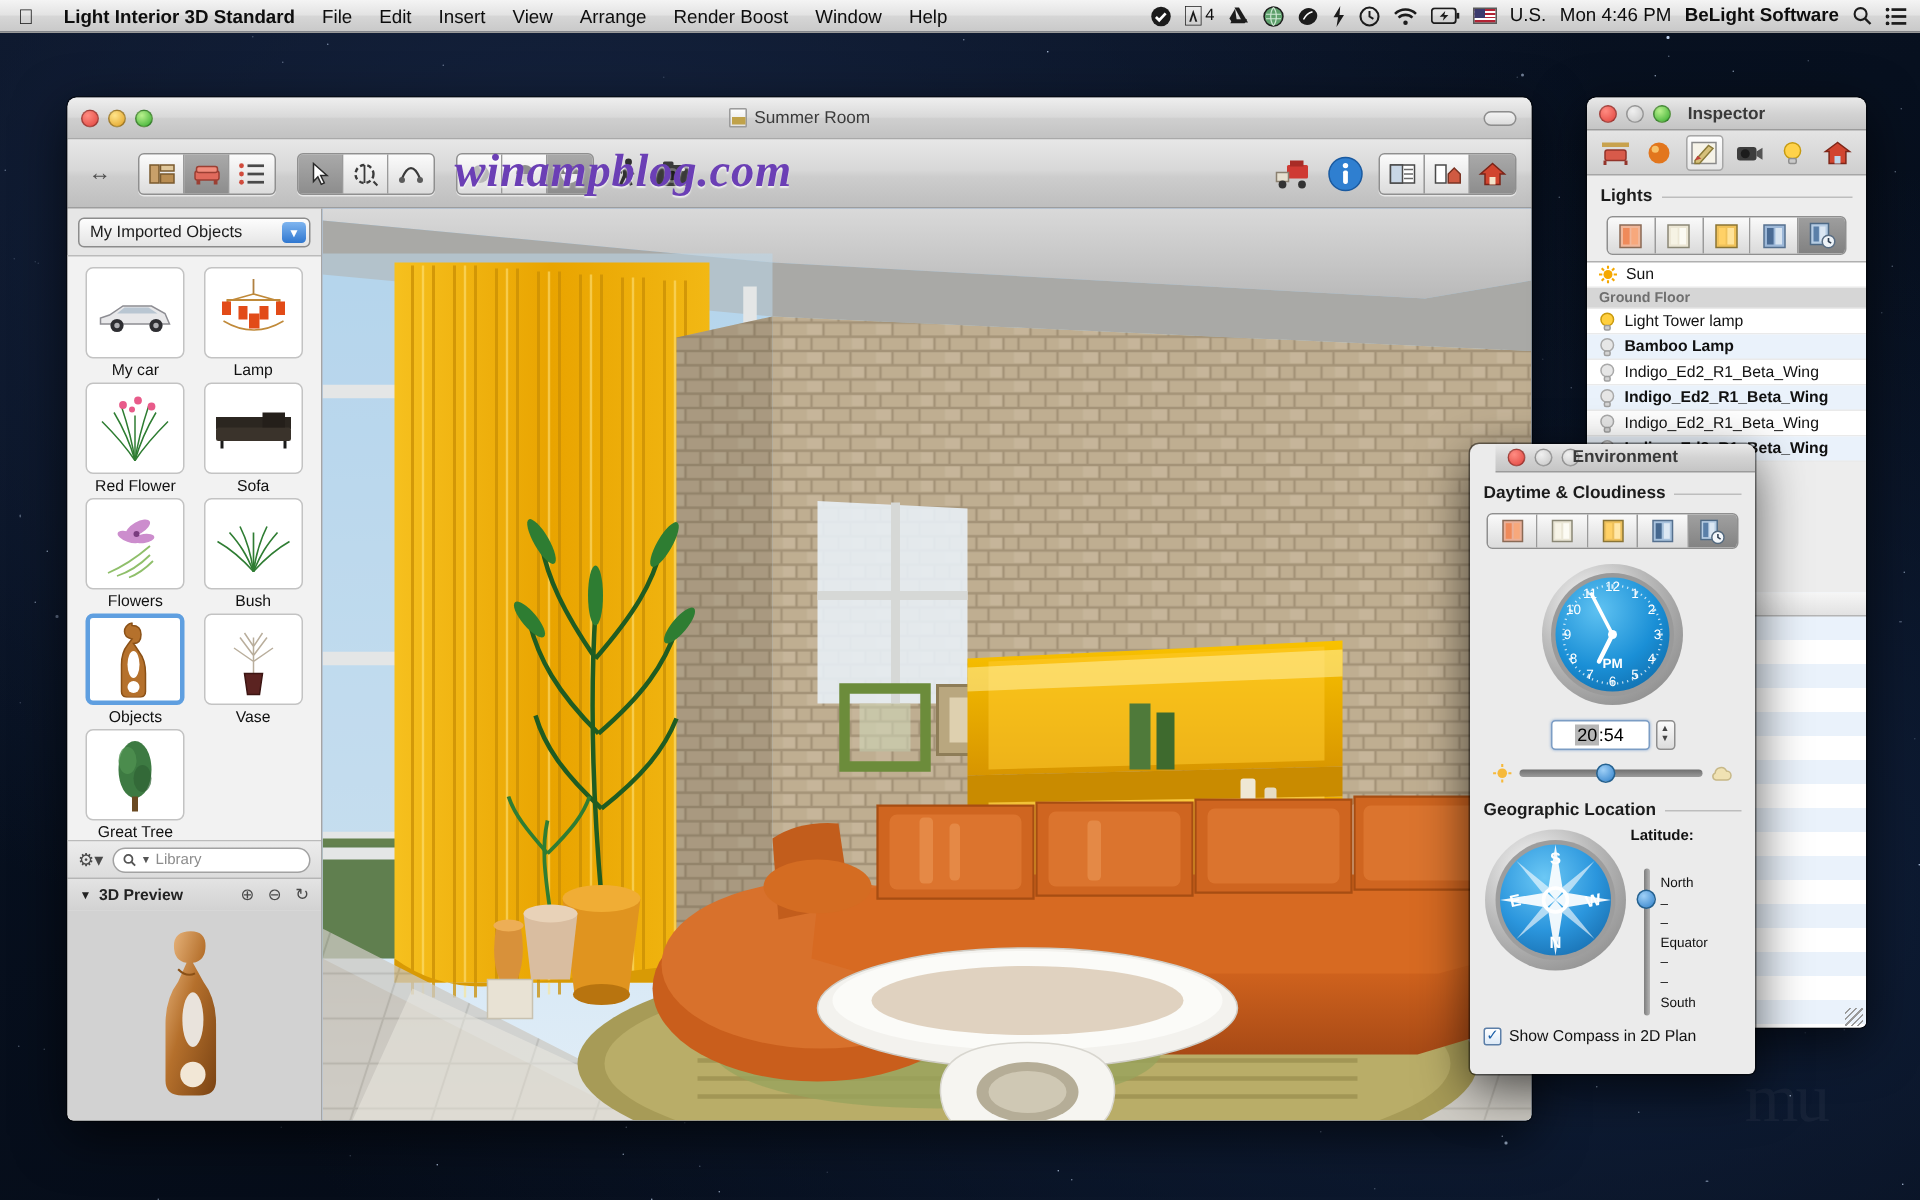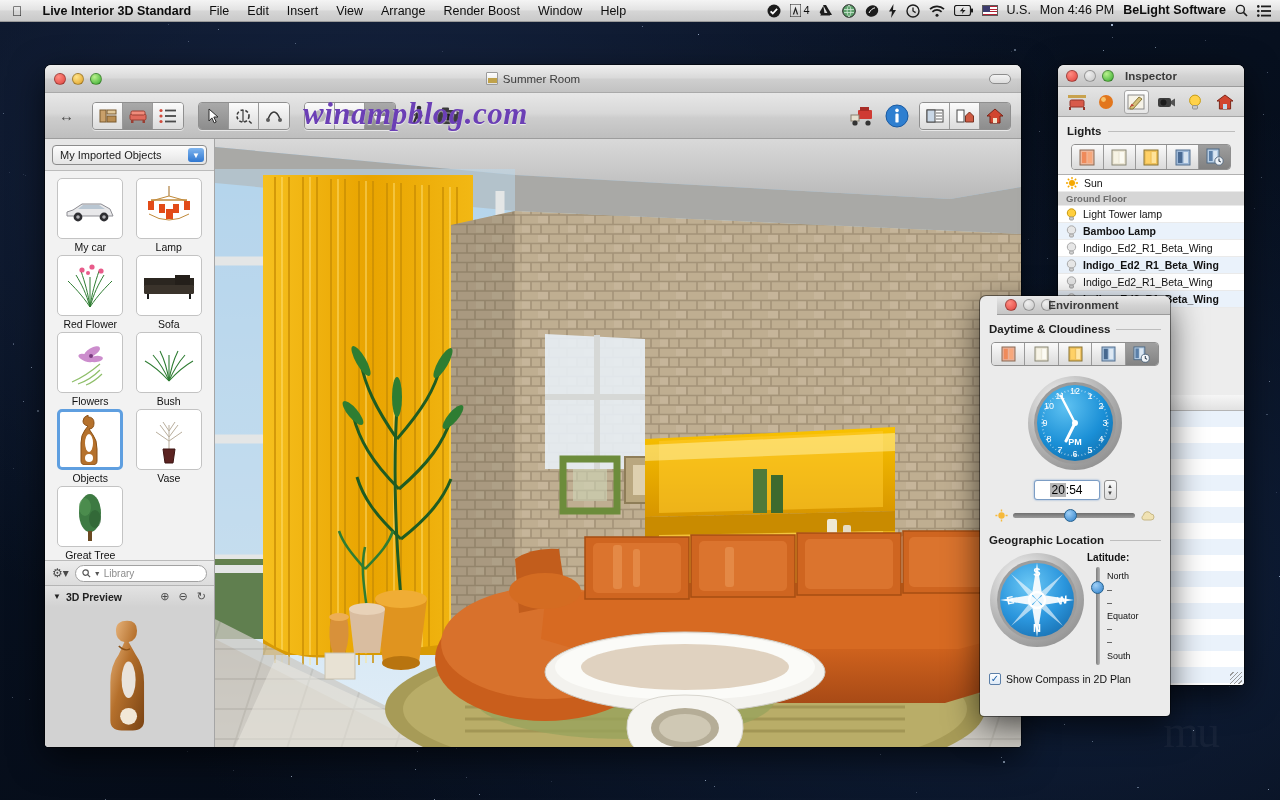--- a/index.html
+++ b/index.html
@@ -518,21 +518,21 @@
     <div class="st" style="left:268.1px;top:593.6px;width:1.5px;height:1.5px;opacity:0.55"></div>
     <div class="st" style="left:506.4px;top:89.3px;width:1px;height:1px;opacity:0.86"></div>
     <div class="st" style="left:696.3px;top:614.7px;width:1px;height:1px;opacity:0.67"></div>
     <div class="st" style="left:932.8px;top:440.6px;width:1px;height:1px;opacity:0.85"></div>
     <div class="st" style="left:1137.1px;top:69.6px;width:1px;height:1px;opacity:0.69"></div>
   </div>
 <div id="watermark-desktop">mu</div>
 
 <div id="menubar">
   <div class="mb-apple"></div>
-  <div class="mb-item bold">Live Interior 3D Standard</div>
+  <div class="mb-item bold">Light Interior 3D Standard</div>
   <div class="mb-item">File</div>
   <div class="mb-item">Edit</div>
   <div class="mb-item">Insert</div>
   <div class="mb-item">View</div>
   <div class="mb-item">Arrange</div>
   <div class="mb-item">Render Boost</div>
   <div class="mb-item">Window</div>
   <div class="mb-item">Help</div>
 
   <div class="mb-right">
@@ -1621,21 +1621,21 @@
               <text x="48" y="80">N</text>
             <text x="22" y="52" transform="rotate(-12 22 52)">E</text>
             <text x="74" y="52" transform="rotate(-12 74 52)">W</text>
           </g>
         </svg>
       </div>
 
       <div id="latcol">
         <div style="flex:1">
           <div class="latlabel">Latitude:</div>
-          <div style="display:flex;margin-top:0">
+          <div style="display:flex;margin-top:12px">
             <div id="lat-slider">
               <div class="ltrack"></div>
               <div class="lknob"></div>
             </div>
             <div class="ticks" style="height:102px">
               <div style="top:8px">North</div>
               <div style="top:22px">–</div>
               <div style="top:35px">–</div>
               <div style="top:48px">Equator</div>
               <div style="top:61px">–</div>

